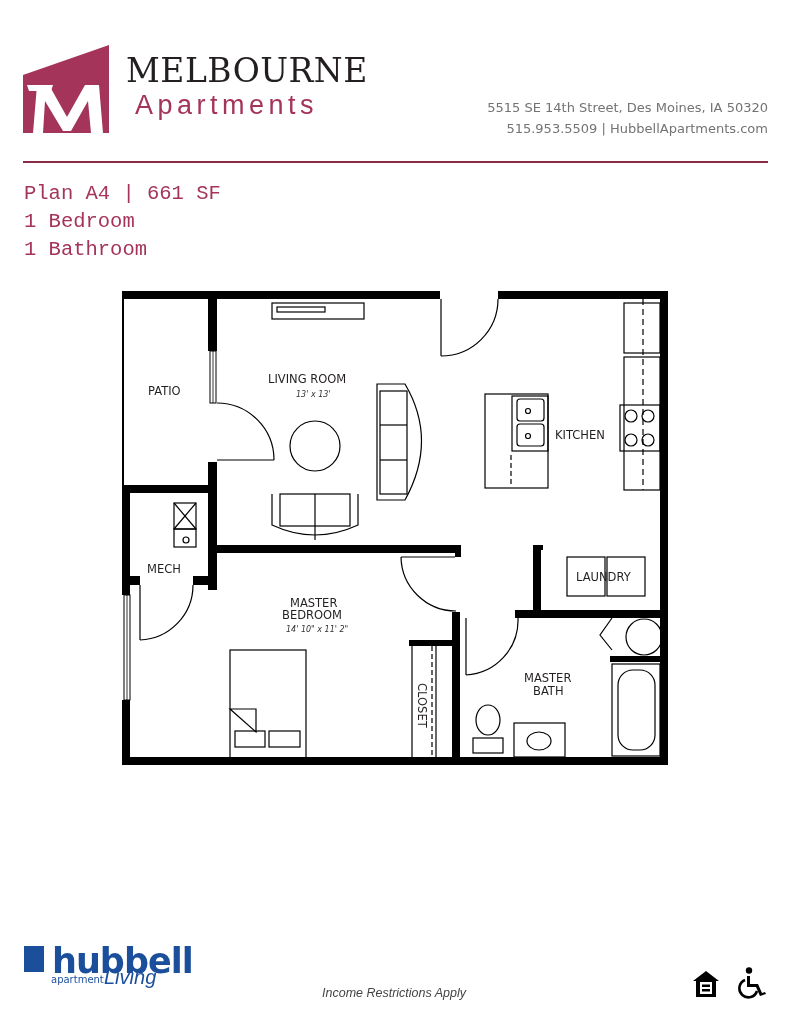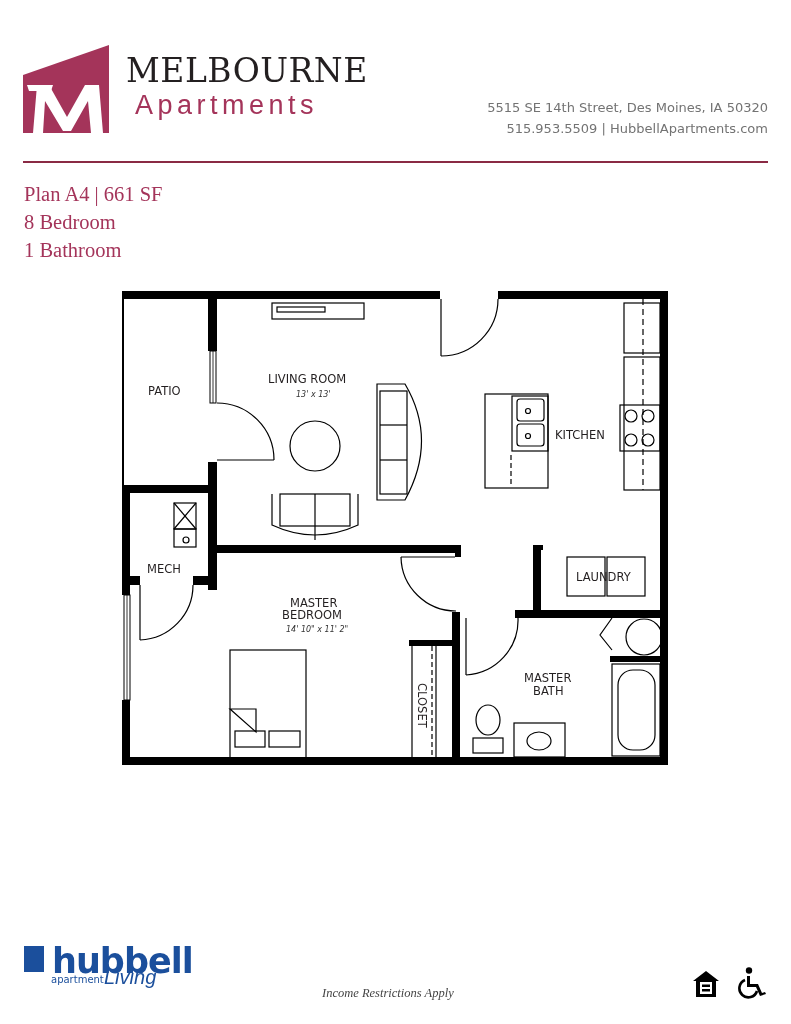--- a/index.html
+++ b/index.html
@@ -2,26 +2,26 @@
 <html><head>
 <meta charset="utf-8">
 <style>
   html, body { margin: 0; padding: 0; background: #ffffff; }
   body { width: 791px; height: 1024px; position: relative; overflow: hidden; font-family: "Liberation Sans", sans-serif; }
   .abs { position: absolute; }
   .brand-name { left: 126px; top: 54px; font-family: "DejaVu Serif", serif; font-weight: normal; font-size: 33px; letter-spacing: 0.5px; color: #231f20; line-height: 1; }
   .brand-sub { left: 127px; top: 92px; font-family: "Liberation Sans", sans-serif; font-size: 27px; letter-spacing: 4.5px; color: #a4345a; line-height: 1; margin-left: 8px; }
   .contact { right: 23px; top: 97px; text-align: right; font-family: "DejaVu Sans", sans-serif; font-size: 13px; line-height: 21px; color: #737373; }
   .rule { left: 23px; top: 161px; width: 745px; height: 2px; background: #8a2a44; }
-  .plan-info { left: 24px; top: 180px; font-family: Liberation Serif, serif; font-size: 20.5px; line-height: 28px; color: #a4345a; }
+  .plan-info { left: 24px; top: 180px; font-family: Liberation Mono, monospace; font-size: 20.5px; line-height: 28px; color: #a4345a; }
   .plan-info div { white-space: nowrap; }
   .floorplan { left: 0; top: 0; }
   .room-label { font-family: "DejaVu Sans", sans-serif; font-size: 11.5px; fill: #231f20; }
   .room-dim { font-family: "DejaVu Sans", sans-serif; font-size: 8px; font-style: italic; fill: #333; }
-  .footer-note { left: 322px; top: 986px; font-family: Liberation Serif, serif; font-style: italic; font-size: 12.5px; color: #444; }
+  .footer-note { left: 322px; top: 986px; font-family: Liberation Sans, sans-serif; font-style: italic; font-size: 12.5px; color: #444; }
   .hub-word { left: 52px; top: 944px; font-family: "DejaVu Sans", sans-serif; font-weight: bold; font-size: 35px; color: #1b4f9c; letter-spacing: -1px; line-height: 1; }
   .hub-sub { left: 51px; top: 974px; font-family: "DejaVu Sans", sans-serif; font-size: 10px; color: #1b4f9c; }
   .hub-script { left: 104px; top: 966px; font-family: Liberation Sans, sans-serif; font-style: italic; font-size: 20px; color: #1b4f9c; }
 </style>
 </head>
 <body>
 
 <svg class="abs" style="left:23px;top:45px" width="90" height="88" viewBox="0 0 90 88">
   <polygon points="0,30 86,0 86,88 0,88" fill="#a4345a"></polygon>
   <path d="M10,88 L14,40 L26,40 L44,72 L62,40 L76,40 L80,88 L68,88 L65,56 L48,86 L40,86 L22,56 L20,88 Z" fill="#ffffff"></path>
@@ -33,21 +33,21 @@
 
 <div class="abs contact">
   <div>5515 SE 14th Street, Des Moines, IA 50320</div>
   <div>515.953.5509 | HubbellApartments.com</div>
 </div>
 
 <div class="abs rule"></div>
 
 <div class="abs plan-info">
   <div>Plan A4 | 661 SF</div>
-  <div>8 Bedroom</div>
+  <div>1 Bedroom</div>
   <div>1 Bathroom</div>
 </div>
 
 <svg class="abs floorplan" width="791" height="1024" viewBox="0 0 791 1024">
   <g fill="#000">
 
     <rect x="122" y="291" width="318" height="8"></rect>
     <rect x="498" y="291" width="170" height="8"></rect>
 
     <rect x="660" y="291" width="8" height="474"></rect>

